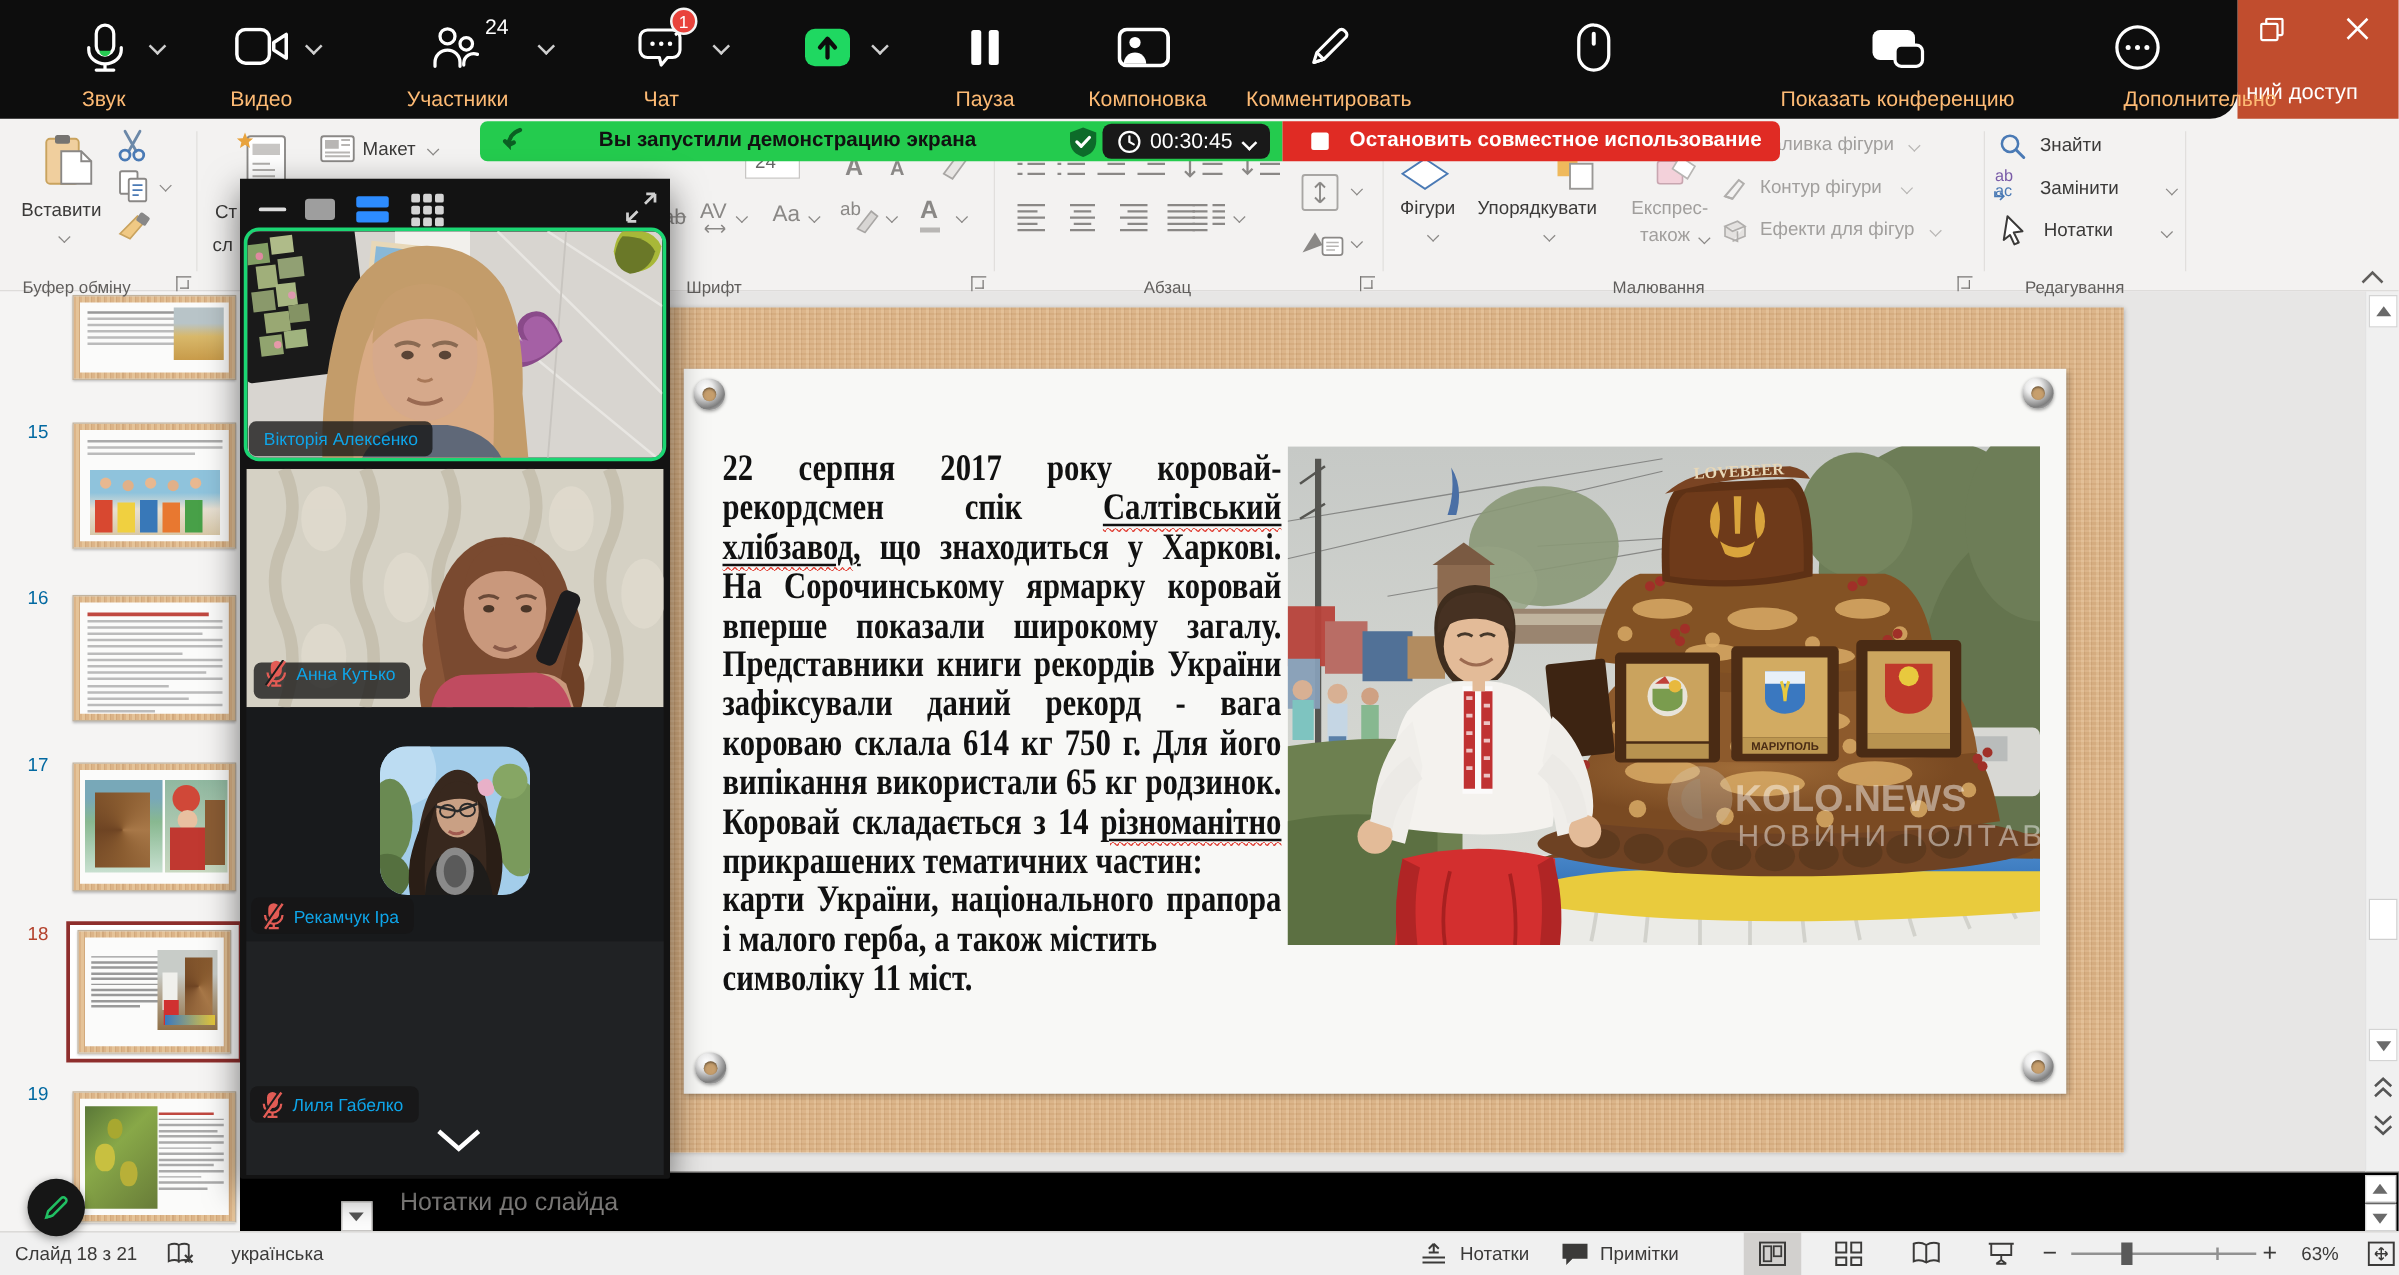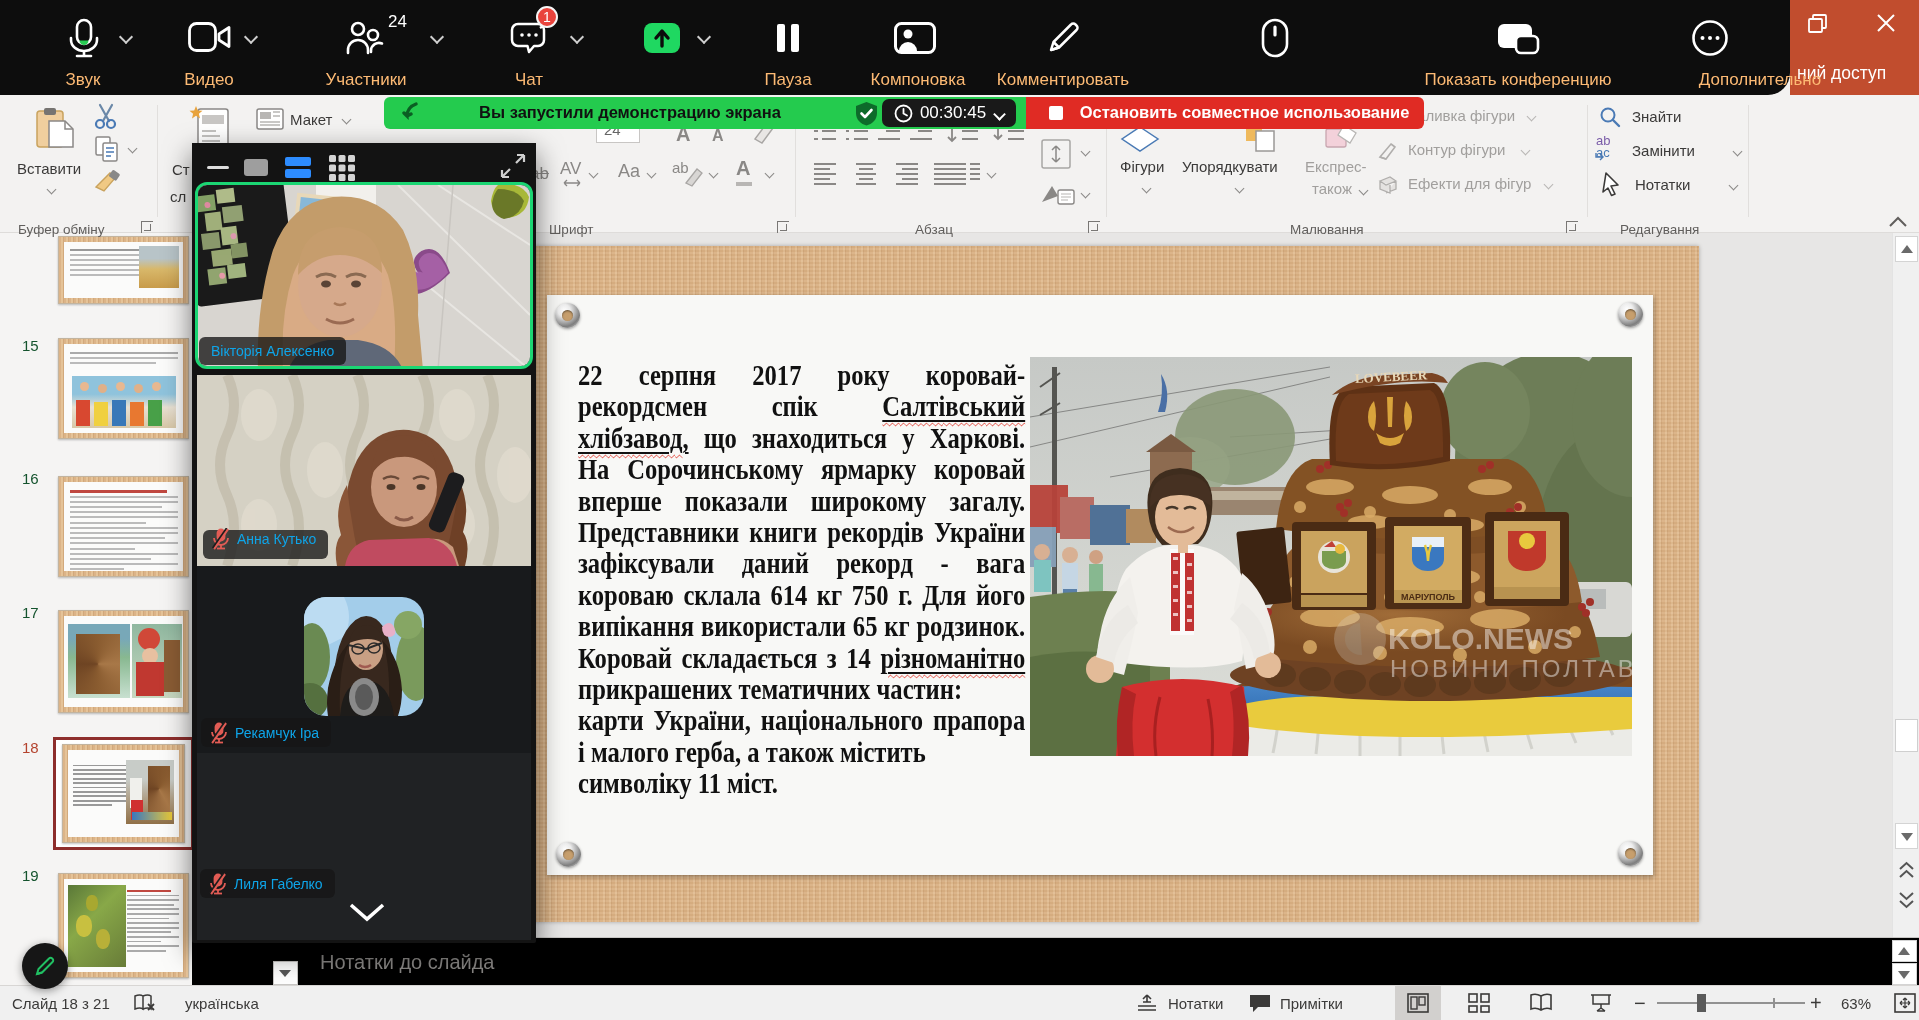--- a/index.html
+++ b/index.html
@@ -19,21 +19,21 @@
 #ribbon{left:0;top:95px;width:1919px;height:138px;background:#f3f2f1;border-bottom:1px solid #dedcda;z-index:10}
 .rlab{position:absolute;font-size:13.5px;color:#605e5c;white-space:nowrap}
 .rdiv{position:absolute;top:10px;width:1px;height:112px;background:#e1dfdd}
 .rtx{position:absolute;font-size:15px;color:#3b3a39;white-space:nowrap}
 .rgray{position:absolute;font-size:15px;color:#a19f9d;white-space:nowrap}
 .launch{position:absolute;width:12px;height:12px;border-left:1.5px solid #797775;border-top:1.5px solid #797775}
 .launch:after{content:"";position:absolute;left:2px;top:2px;width:6px;height:6px;border-right:1.5px solid #797775;border-bottom:1.5px solid #797775}
 .gchev{position:absolute;width:7px;height:7px;border-right:1.6px solid #8a8886;border-bottom:1.6px solid #8a8886;transform:rotate(45deg)}
 
 #thumbs{left:0;top:233px;width:192px;height:752px;background:#f5f4f3;z-index:5}
-.tnum{position:absolute;font-size:15px;color:#14532d;left:22px}
+.tnum{position:absolute;font-size:15px;color:#0369a1;left:22px}
 .thumb{position:absolute;left:58px;width:131px;background:repeating-linear-gradient(90deg,#dcb488 0 2px,#e5c398 2px 4px,#d2a97c 4px 5px);border:1px solid #c2b49f;box-shadow:0 1px 2px rgba(0,0,0,.25)}
 .tpaper{position:absolute;left:5px;top:5px;right:5px;bottom:5px;background:#fbfbfa}
 
 #canvas{left:192px;top:233px;width:1700px;height:704px;background:#e7e6e5;z-index:1}
 #burlap{position:absolute;left:336px;top:13px;width:1171px;height:676px;background:repeating-linear-gradient(0deg,rgba(255,255,255,.05) 0 2px,rgba(120,80,40,.05) 2px 4px),repeating-linear-gradient(90deg,#dab184 0 3px,#e2bd92 3px 5px,#d2a87b 5px 6px);box-shadow:0 0 4px rgba(0,0,0,.28)}
 #paper{position:absolute;left:19px;top:49px;width:1106px;height:580px;background:#f8f8f6;box-shadow:1px 2px 5px rgba(0,0,0,.33)}
 .eyelet{position:absolute;width:25px;height:25px;border-radius:50%;background:radial-gradient(circle at 36% 30%,#ffffff,#ececec 26%,#b2b2b2 48%,#7e7e7e 68%,#b8b8b8 86%,#909090 100%);box-shadow:0 1px 3px rgba(0,0,0,.4)}
 .eyelet:after{content:"";position:absolute;left:7px;top:7px;width:11px;height:11px;border-radius:50%;background:#c79f6d;box-shadow:inset 0 1px 2px rgba(0,0,0,.5)}
 #slidetext{position:absolute;left:31px;top:64px;width:546px;font-family:"Liberation Serif",serif;font-weight:bold;font-size:30px;color:#111;line-height:31.4px;transform:scaleX(0.819);transform-origin:left top}
 .tl{width:546px;text-align:justify;text-align-last:justify;white-space:nowrap}

